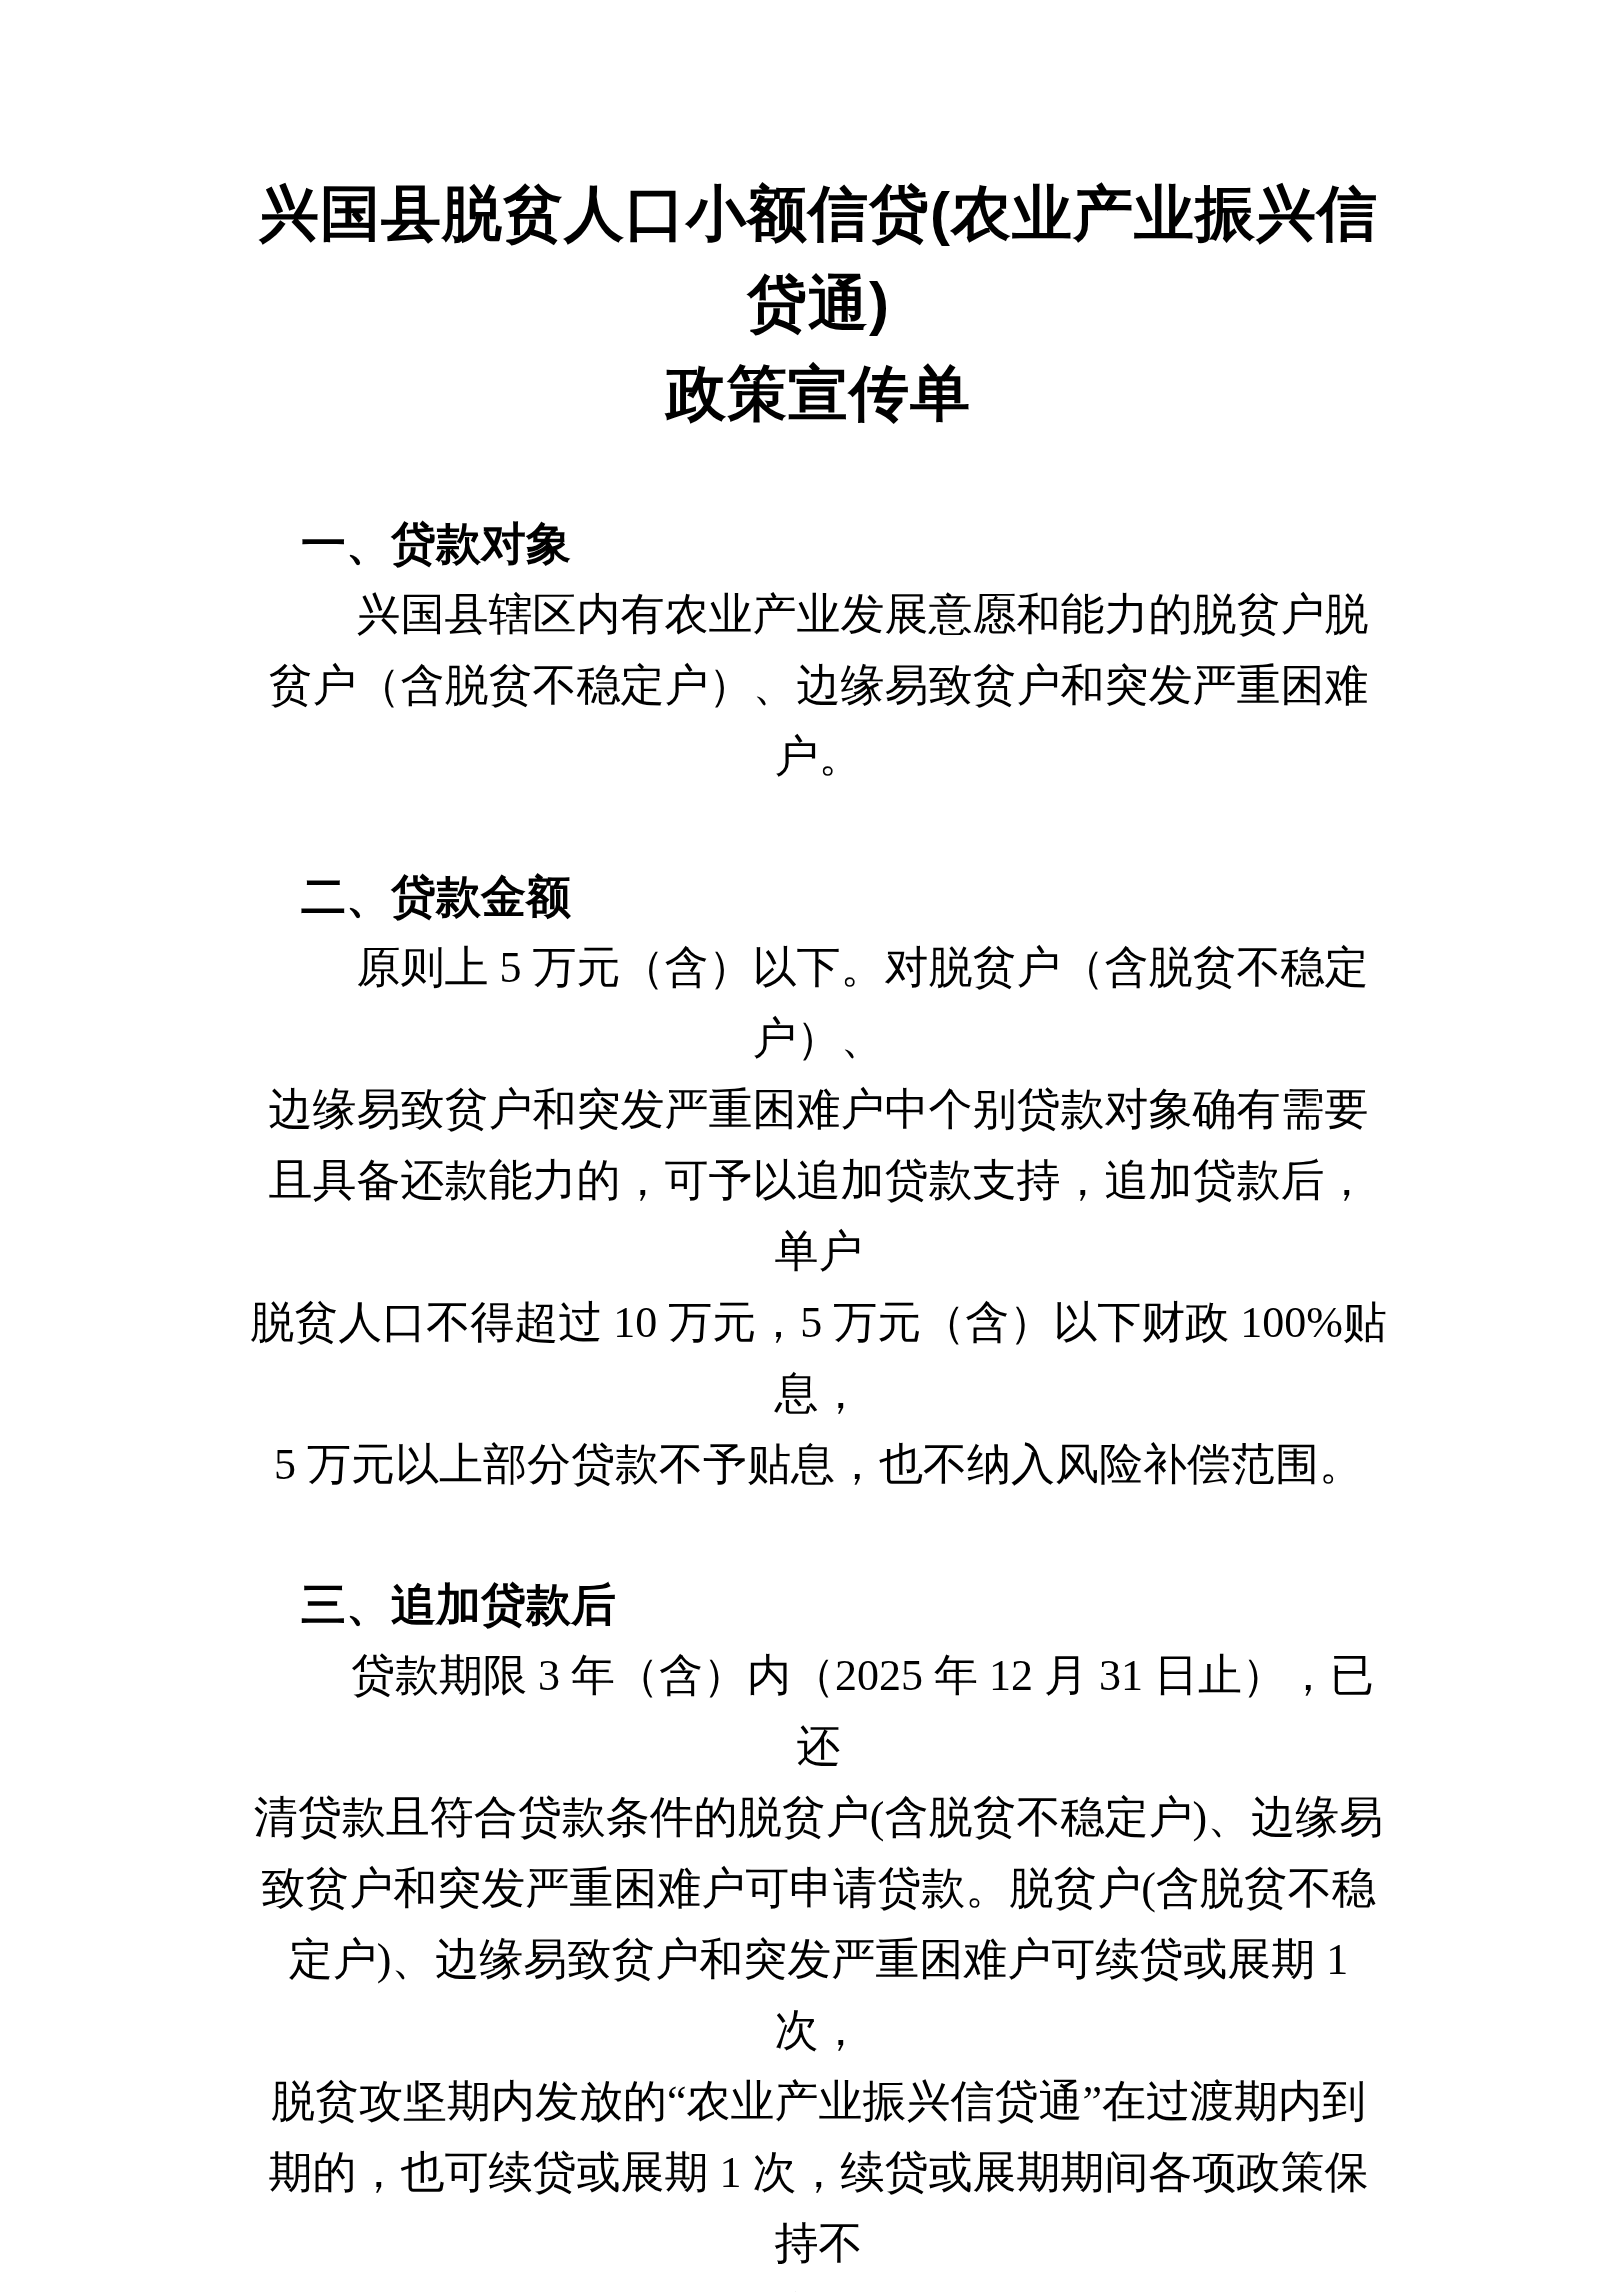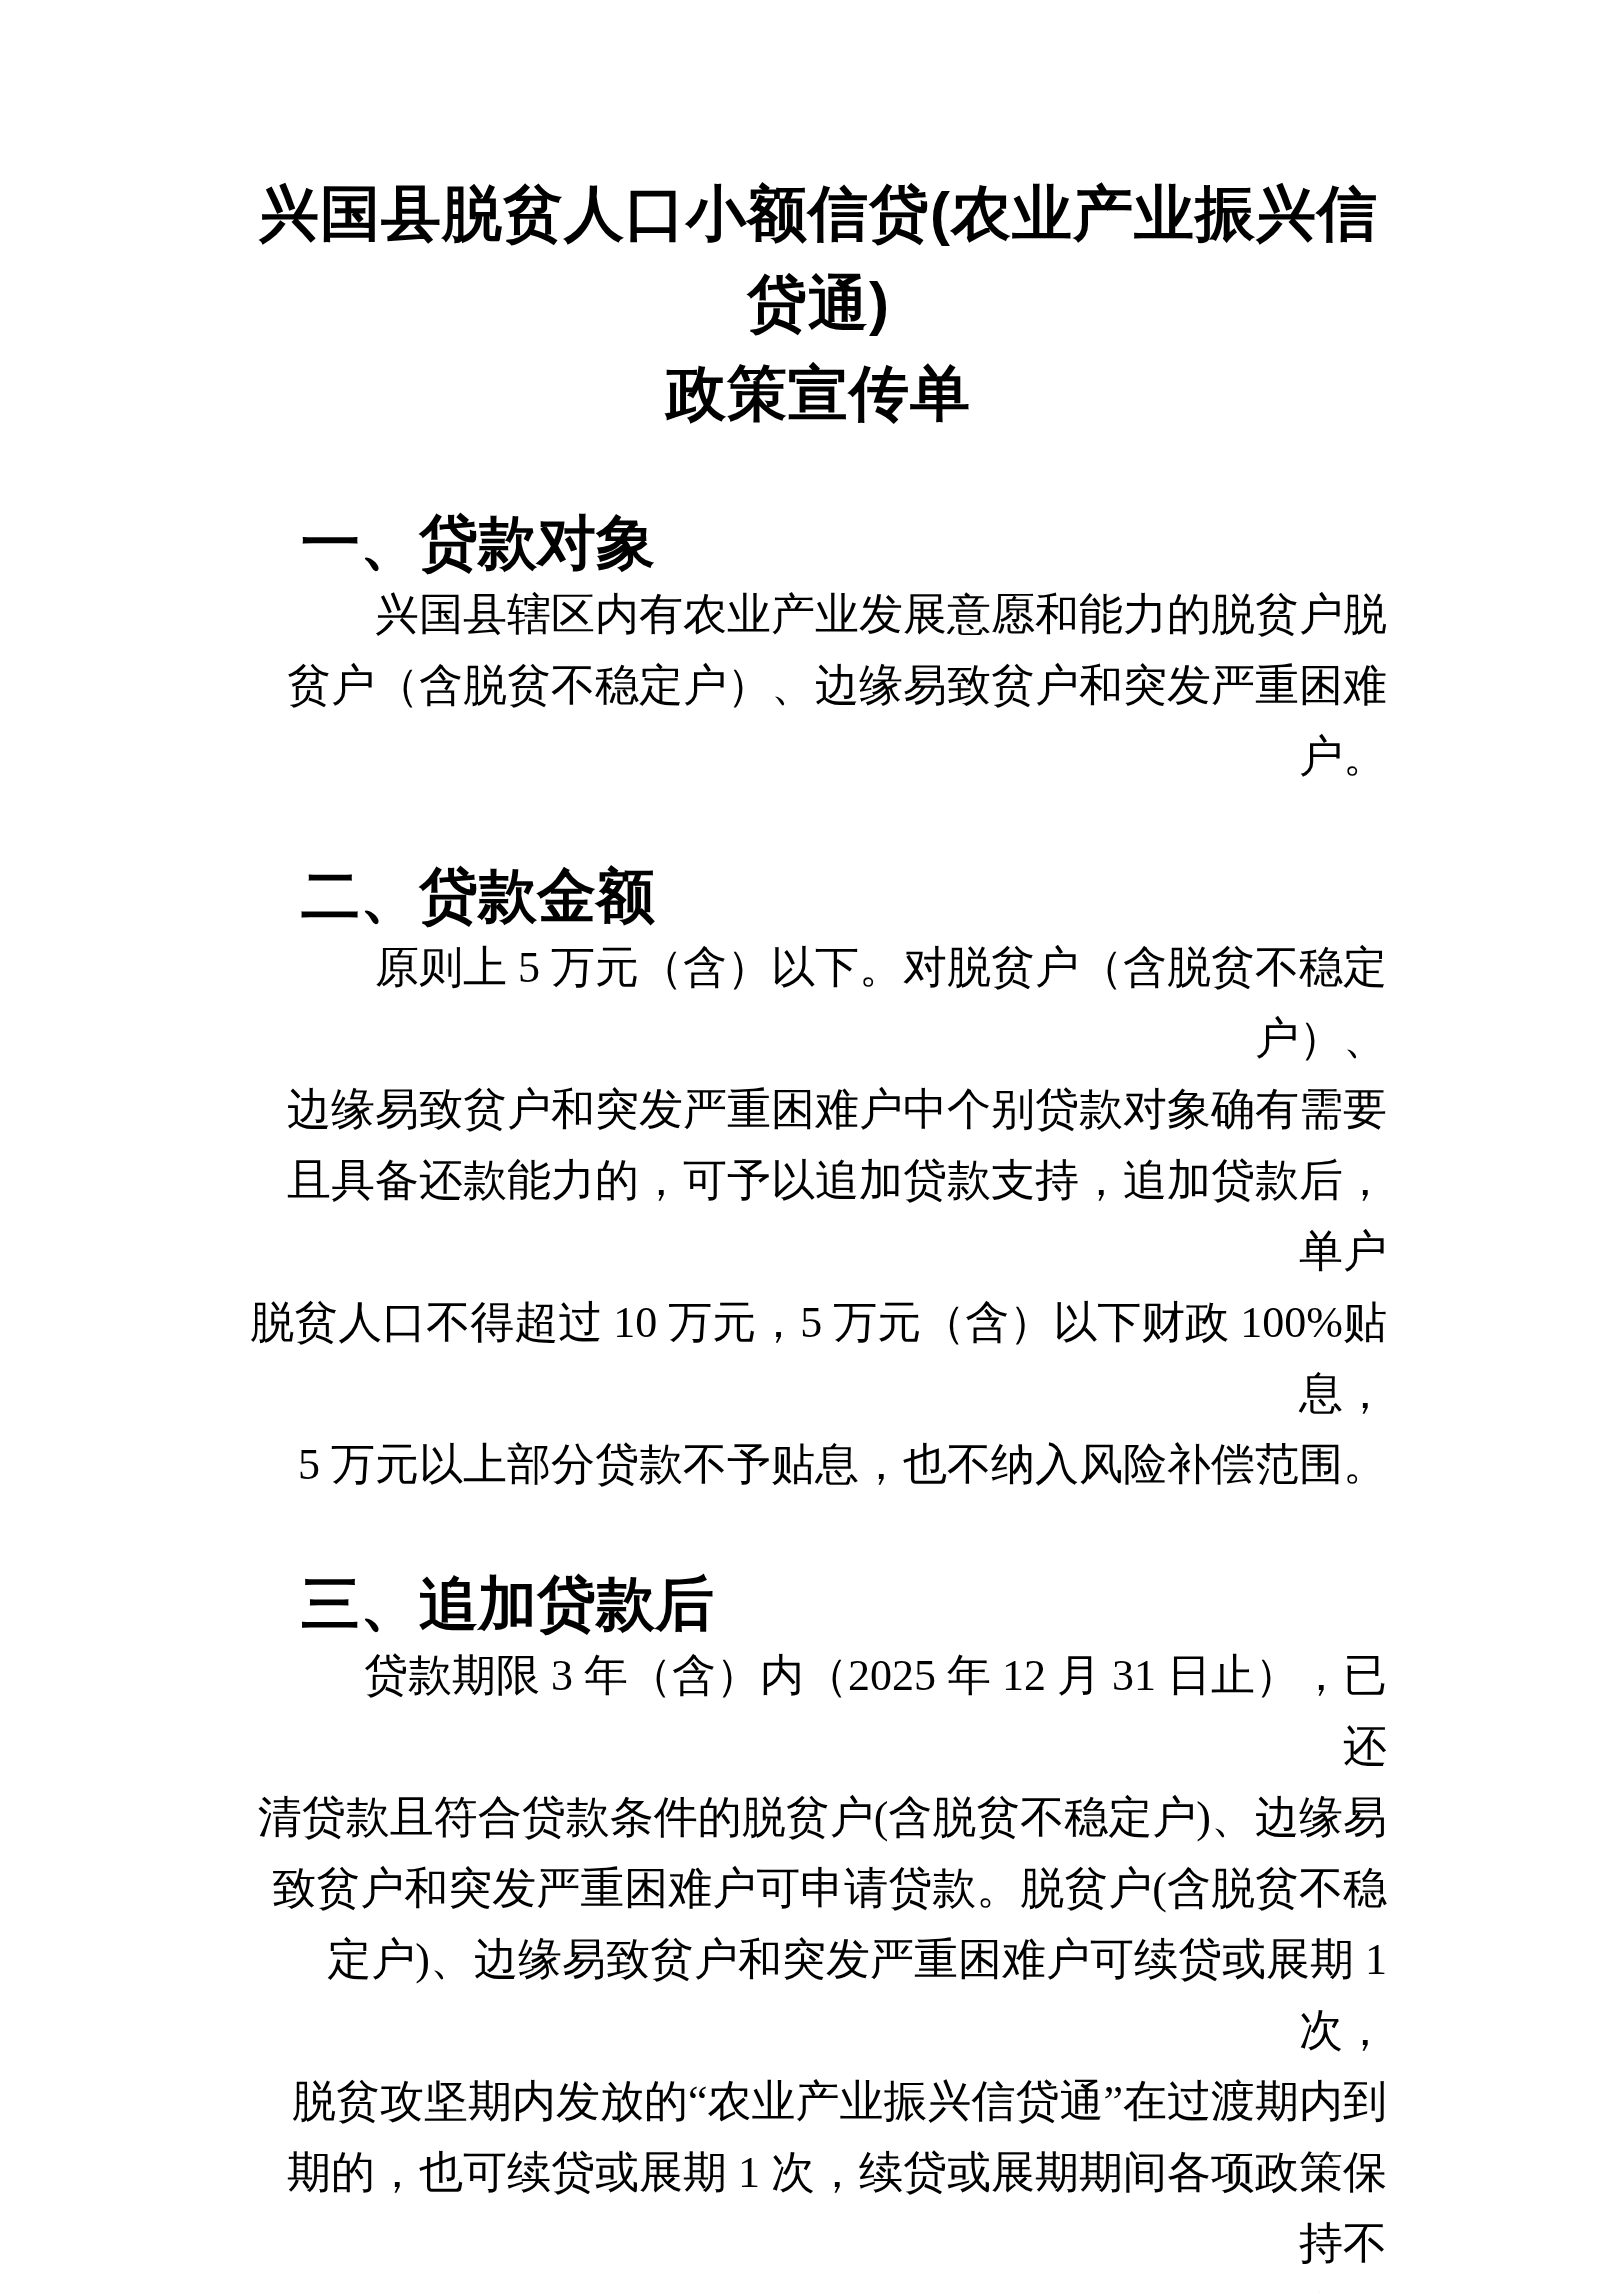--- a/index.html
+++ b/index.html
@@ -31,31 +31,31 @@
     white-space: pre-line;
     letter-spacing: 1px;
   }
   .doc-section {
     margin-top: 69px;
   }
   .section-heading {
     margin: 0 0 0 51px;
     font-family: "Liberation Sans", sans-serif;
     font-weight: 700;
-    font-size: 59px;
+    font-size: 45px;
     line-height: 71px;
   }
   .section-body {
     margin: 0;
     font-family: "Liberation Serif", serif;
     font-size: 44px;
     line-height: 71px;
     text-indent: 88px;
     white-space: pre-line;
-    text-align: right;
+    text-align: center;
   }
 </style>
 </head>
 <body>
 
 <div class="page">
 
   <h1 class="doc-title">兴国县脱贫人口小额信贷(农业产业振兴信贷通)
 政策宣传单</h1>
 

